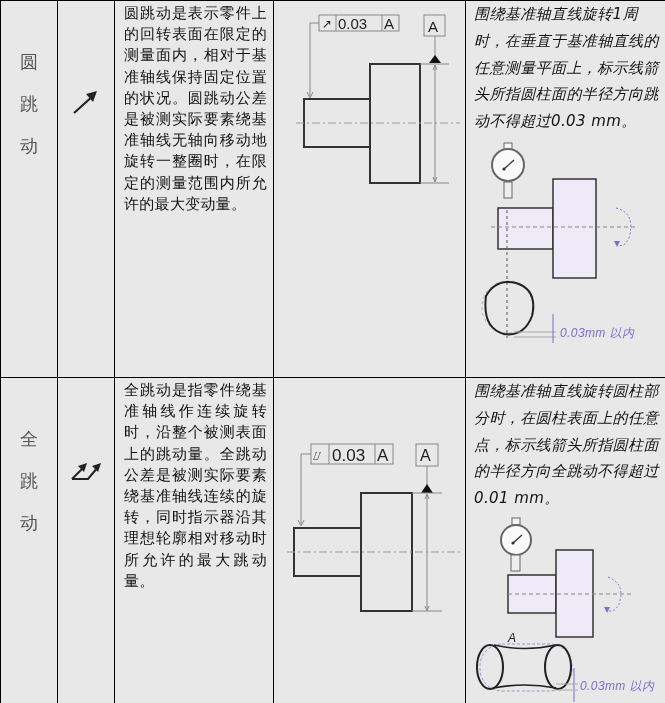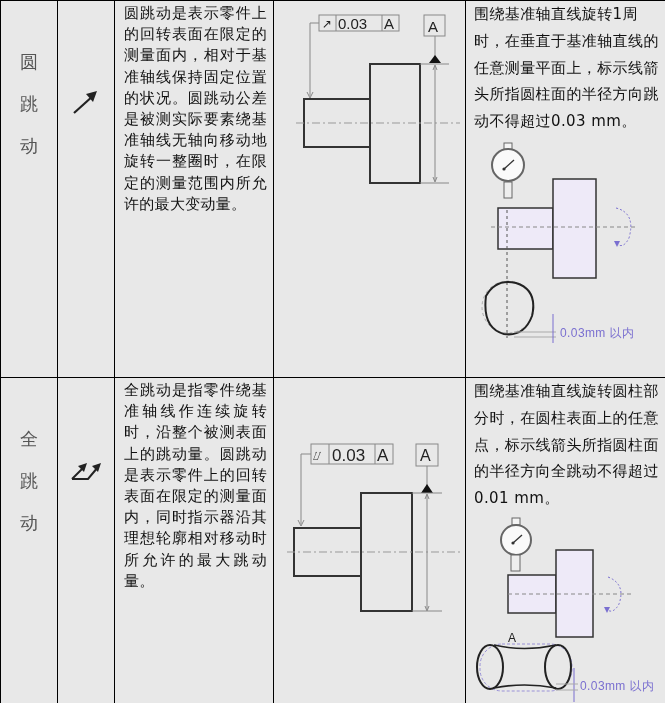--- a/index.html
+++ b/index.html
@@ -3,21 +3,21 @@
 <meta charset="utf-8">
 <style>
   html, body { margin:0; padding:0; background:#e8e8e8; }
   body { width:665px; height:703px; overflow:hidden; position:relative; font-family:"DejaVu Sans", sans-serif; color:#111; }
   table.t { position:absolute; left:0; top:0; border-collapse:collapse; table-layout:fixed; width:665px; height:703px; background:#e8e8e8; }
   table.t td { border:1.5px solid #000; padding:0; vertical-align:top; position:relative; }
   .name { font-family:"DejaVu Serif", serif; color:#555; font-size:18px; line-height:42px; text-align:center; padding-top:40px !important; vertical-align:top; }
   .name span { display:block; }
   .sym { text-align:center; }
   .desc { font-size:15px; line-height:21.2px; padding:2px 6px 0 9px !important; text-align:justify; letter-spacing:0.3px; }
-  .expl { font-size:15px; line-height:26.8px; padding:0 6px 0 8px !important; letter-spacing:0.4px; }
+  .expl { font-size:15px; line-height:26.8px; padding:0 6px 0 8px !important; letter-spacing:0.4px;font-style:italic; }
   svg { display:block; }
 </style>
 </head>
 <body>
 
 <table class="t">
   <colgroup>
     <col style="width:57px">
       <col style="width:57px">
       <col style="width:159px">
@@ -99,21 +99,21 @@
       <span>动</span>
     </td>
     <td class="sym">
       <svg width="55" height="200" viewBox="0 0 55 200">
         <polyline points="14,101 26,89" fill="none" stroke="#222" stroke-width="2"></polyline>
         <polygon points="29,85 20,88 26,94" fill="#222"></polygon>
         <polyline points="14,101 30,101 40,89" fill="none" stroke="#222" stroke-width="2"></polyline>
         <polygon points="43,85 34,88 40,94" fill="#222"></polygon>
       </svg>
     </td>
-    <td class="desc">全跳动是指零件绕基准轴线作连续旋转时，沿整个被测表面上的跳动量。圆跳动是表示零件上的回转表面在限定的测量面内，同时指示器沿其理想轮廓相对移动时所允许的最大跳动量。</td>
+    <td class="desc">全跳动是指零件绕基准轴线作连续旋转时，沿整个被测表面上的跳动量。全跳动公差是被测实际要素绕基准轴线连续的旋转，同时指示器沿其理想轮廓相对移动时所允许的最大跳动量。</td>
     <td>
       <svg width="190" height="320" viewBox="0 0 190 320">
         <rect x="37" y="66" width="82" height="20" fill="none" stroke="#888"></rect>
         <line x1="55" y1="66" x2="55" y2="86" stroke="#888"></line>
         <line x1="101" y1="66" x2="101" y2="86" stroke="#888"></line>
         <text x="39" y="82" font-size="12" fill="#222">⌰</text>
         <text x="58" y="83" font-size="17" fill="#222" font-family="Liberation Sans, sans-serif">0.03</text>
         <text x="103" y="83" font-size="17" fill="#222" font-family="Liberation Sans, sans-serif">A</text>
         <polyline points="37,76 27,76 27,146" fill="none" stroke="#888"></polyline>
         <polyline points="24,142 27,148 30,142" fill="none" stroke="#888"></polyline>

